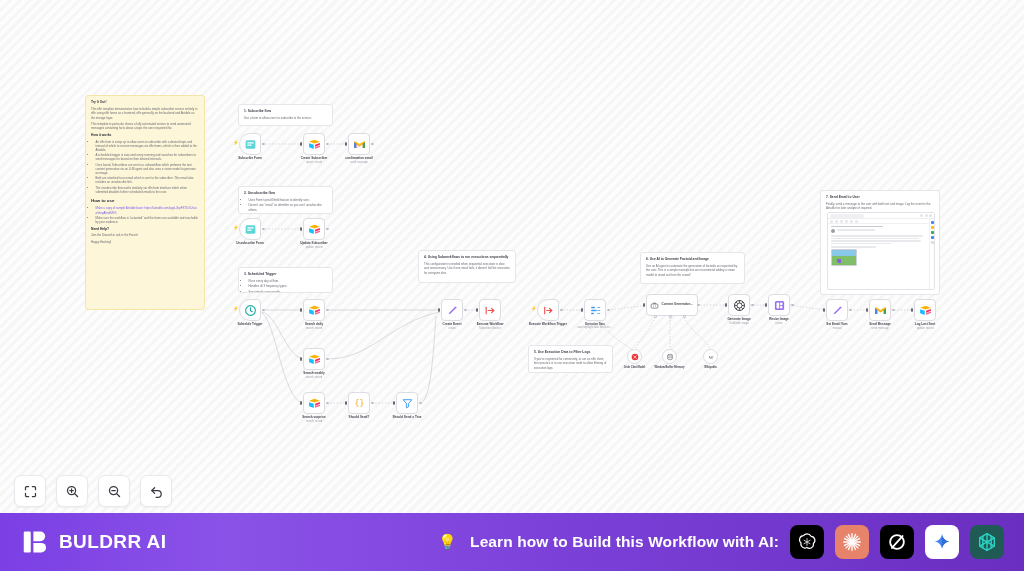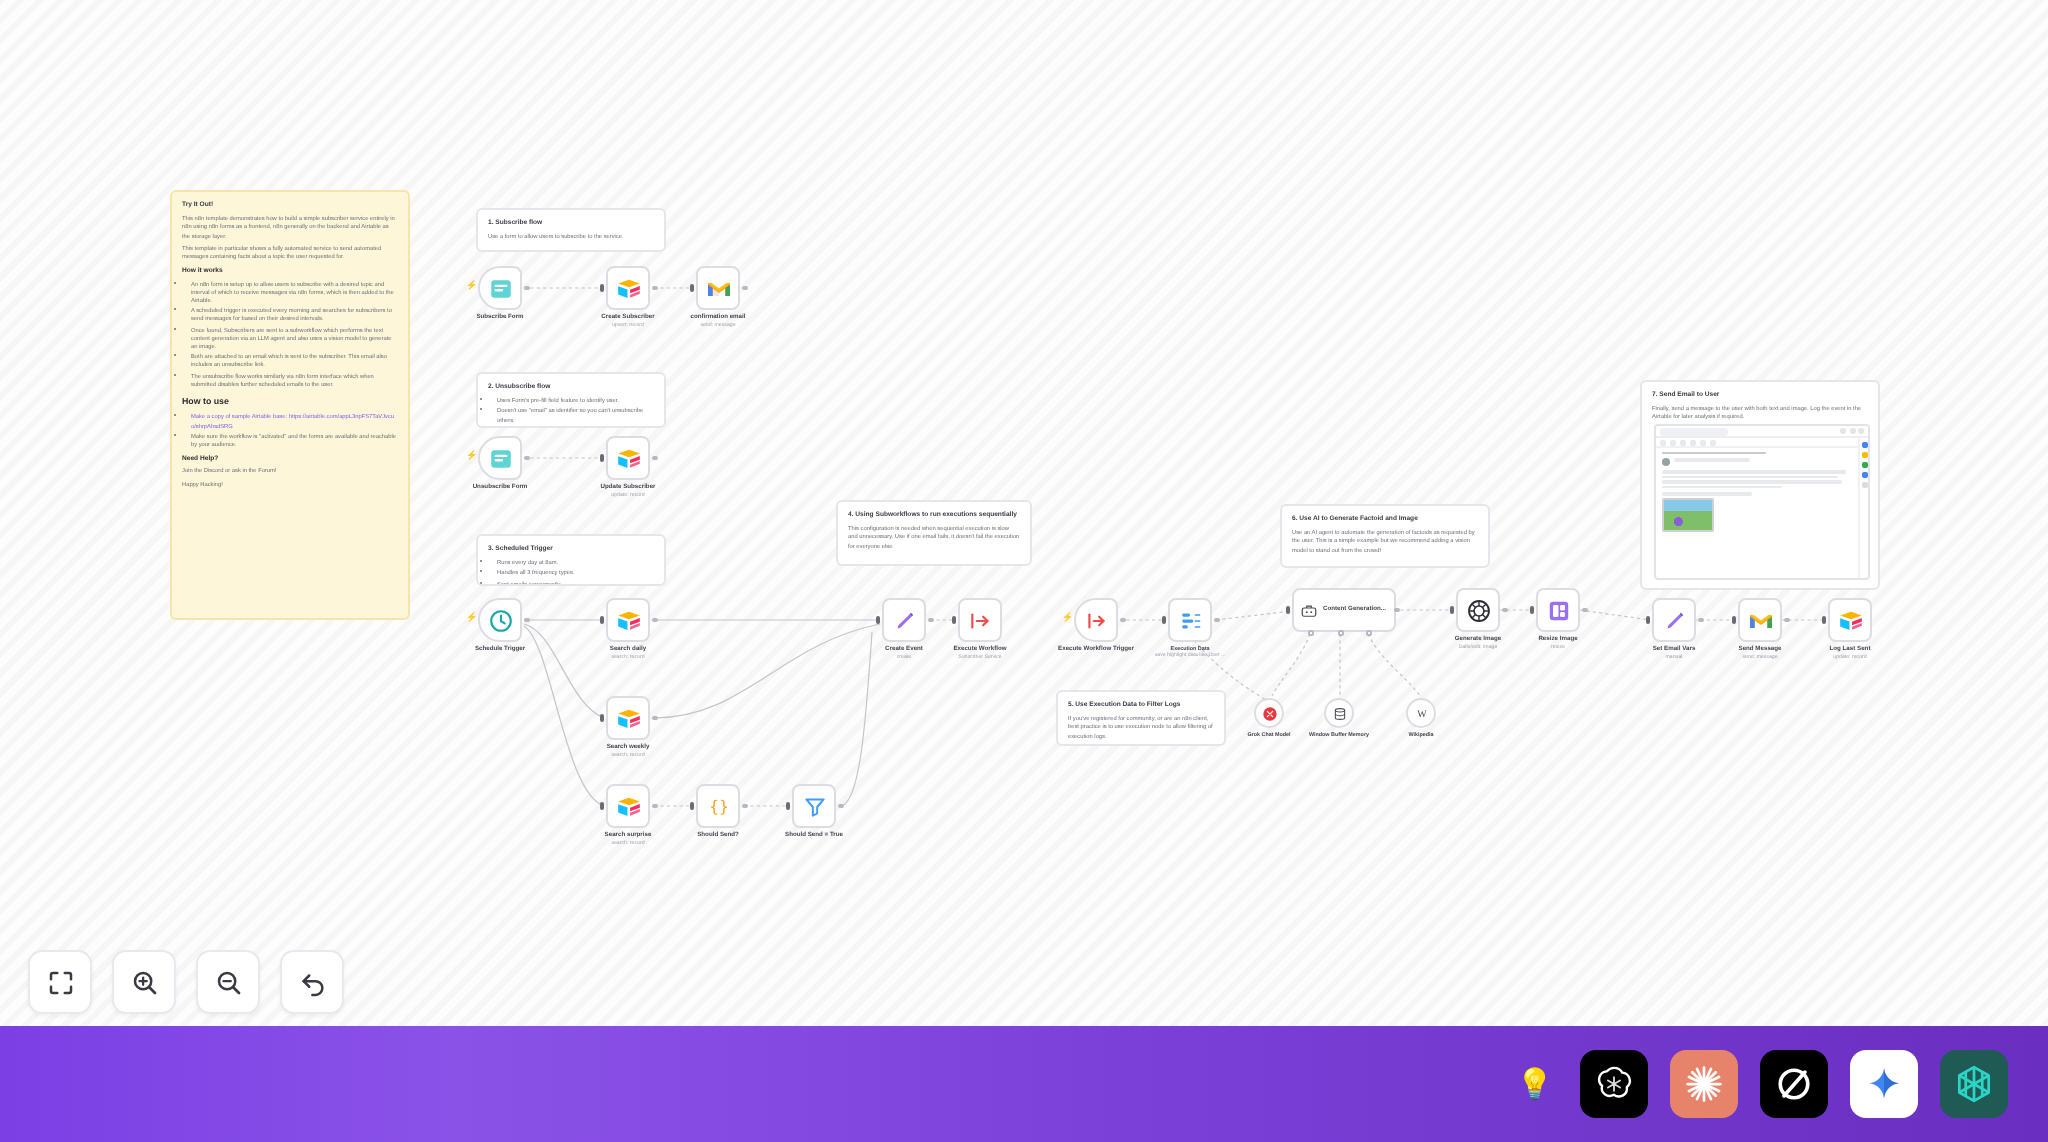--- a/index.html
+++ b/index.html
@@ -730,23 +730,34 @@
   <div class="tbtn">
     <svg viewBox="0 0 24 24">
       <path d="M9 6L4.5 10.5 9 15" fill="none" stroke="#3a3a44" stroke-width="2" stroke-linecap="round" stroke-linejoin="round"></path>
       <path d="M4.5 10.5H14a5.5 5.5 0 0 1 0 11h-2.5" fill="none" stroke="#3a3a44" stroke-width="2" stroke-linecap="round"></path>
     </svg>
   </div>
 </div>
 
 <div id="bottombar">
 
+  <div id="brand">
+    <div id="brandmark">
+      <svg viewBox="0 0 32 32" width="28" height="28">
+        <rect x="2" y="4" width="8" height="24" rx="1.5" fill="#fff"></rect>
+        <path d="M13 4h8a5.5 5.5 0 0 1 0 11h-8z" fill="#fff"></path>
+        <path d="M13 17h9a5.5 5.5 0 0 1 0 11h-9z" fill="#fff"></path>
+      </svg>
+    </div>
+    <span id="brandtext">BULDRR AI</span>
+  </div>
 
   <div id="barright">
     <span class="bulb">💡</span>
+    <span id="learn">Learn how to Build this Workflow with AI:</span>
 
     <div class="ailogo" style="background:#000;">
       <svg viewBox="0 0 24 24" width="22" height="22">
         <path d="M12 3.2c1.9 0 3.6 1 4.5 2.6 1.8.1 3.3 1.3 3.9 3 .6 1.8 0 3.7-1.4 4.9.3 1.8-.5 3.6-2.1 4.5-1.6.9-3.5.8-5-.3-1.6.9-3.5.8-4.9-.3-1.4-1.1-2-2.9-1.5-4.6-1.4-1.2-2-3.1-1.4-4.9.6-1.7 2.1-2.9 3.9-3C8.9 4.2 10.4 3.2 12 3.2z" fill="none" stroke="#fff" stroke-width="1.3"></path>
         <path d="M12 8.3v7.4M8.7 10.1l6.6 3.8M15.3 10.1l-6.6 3.8" stroke="#fff" stroke-width="1" stroke-linecap="round" opacity="0.85"></path>
       </svg>
     </div>
 
     <div class="ailogo" style="background:#e8836b;">
       <svg viewBox="0 0 24 24" width="22" height="22">

